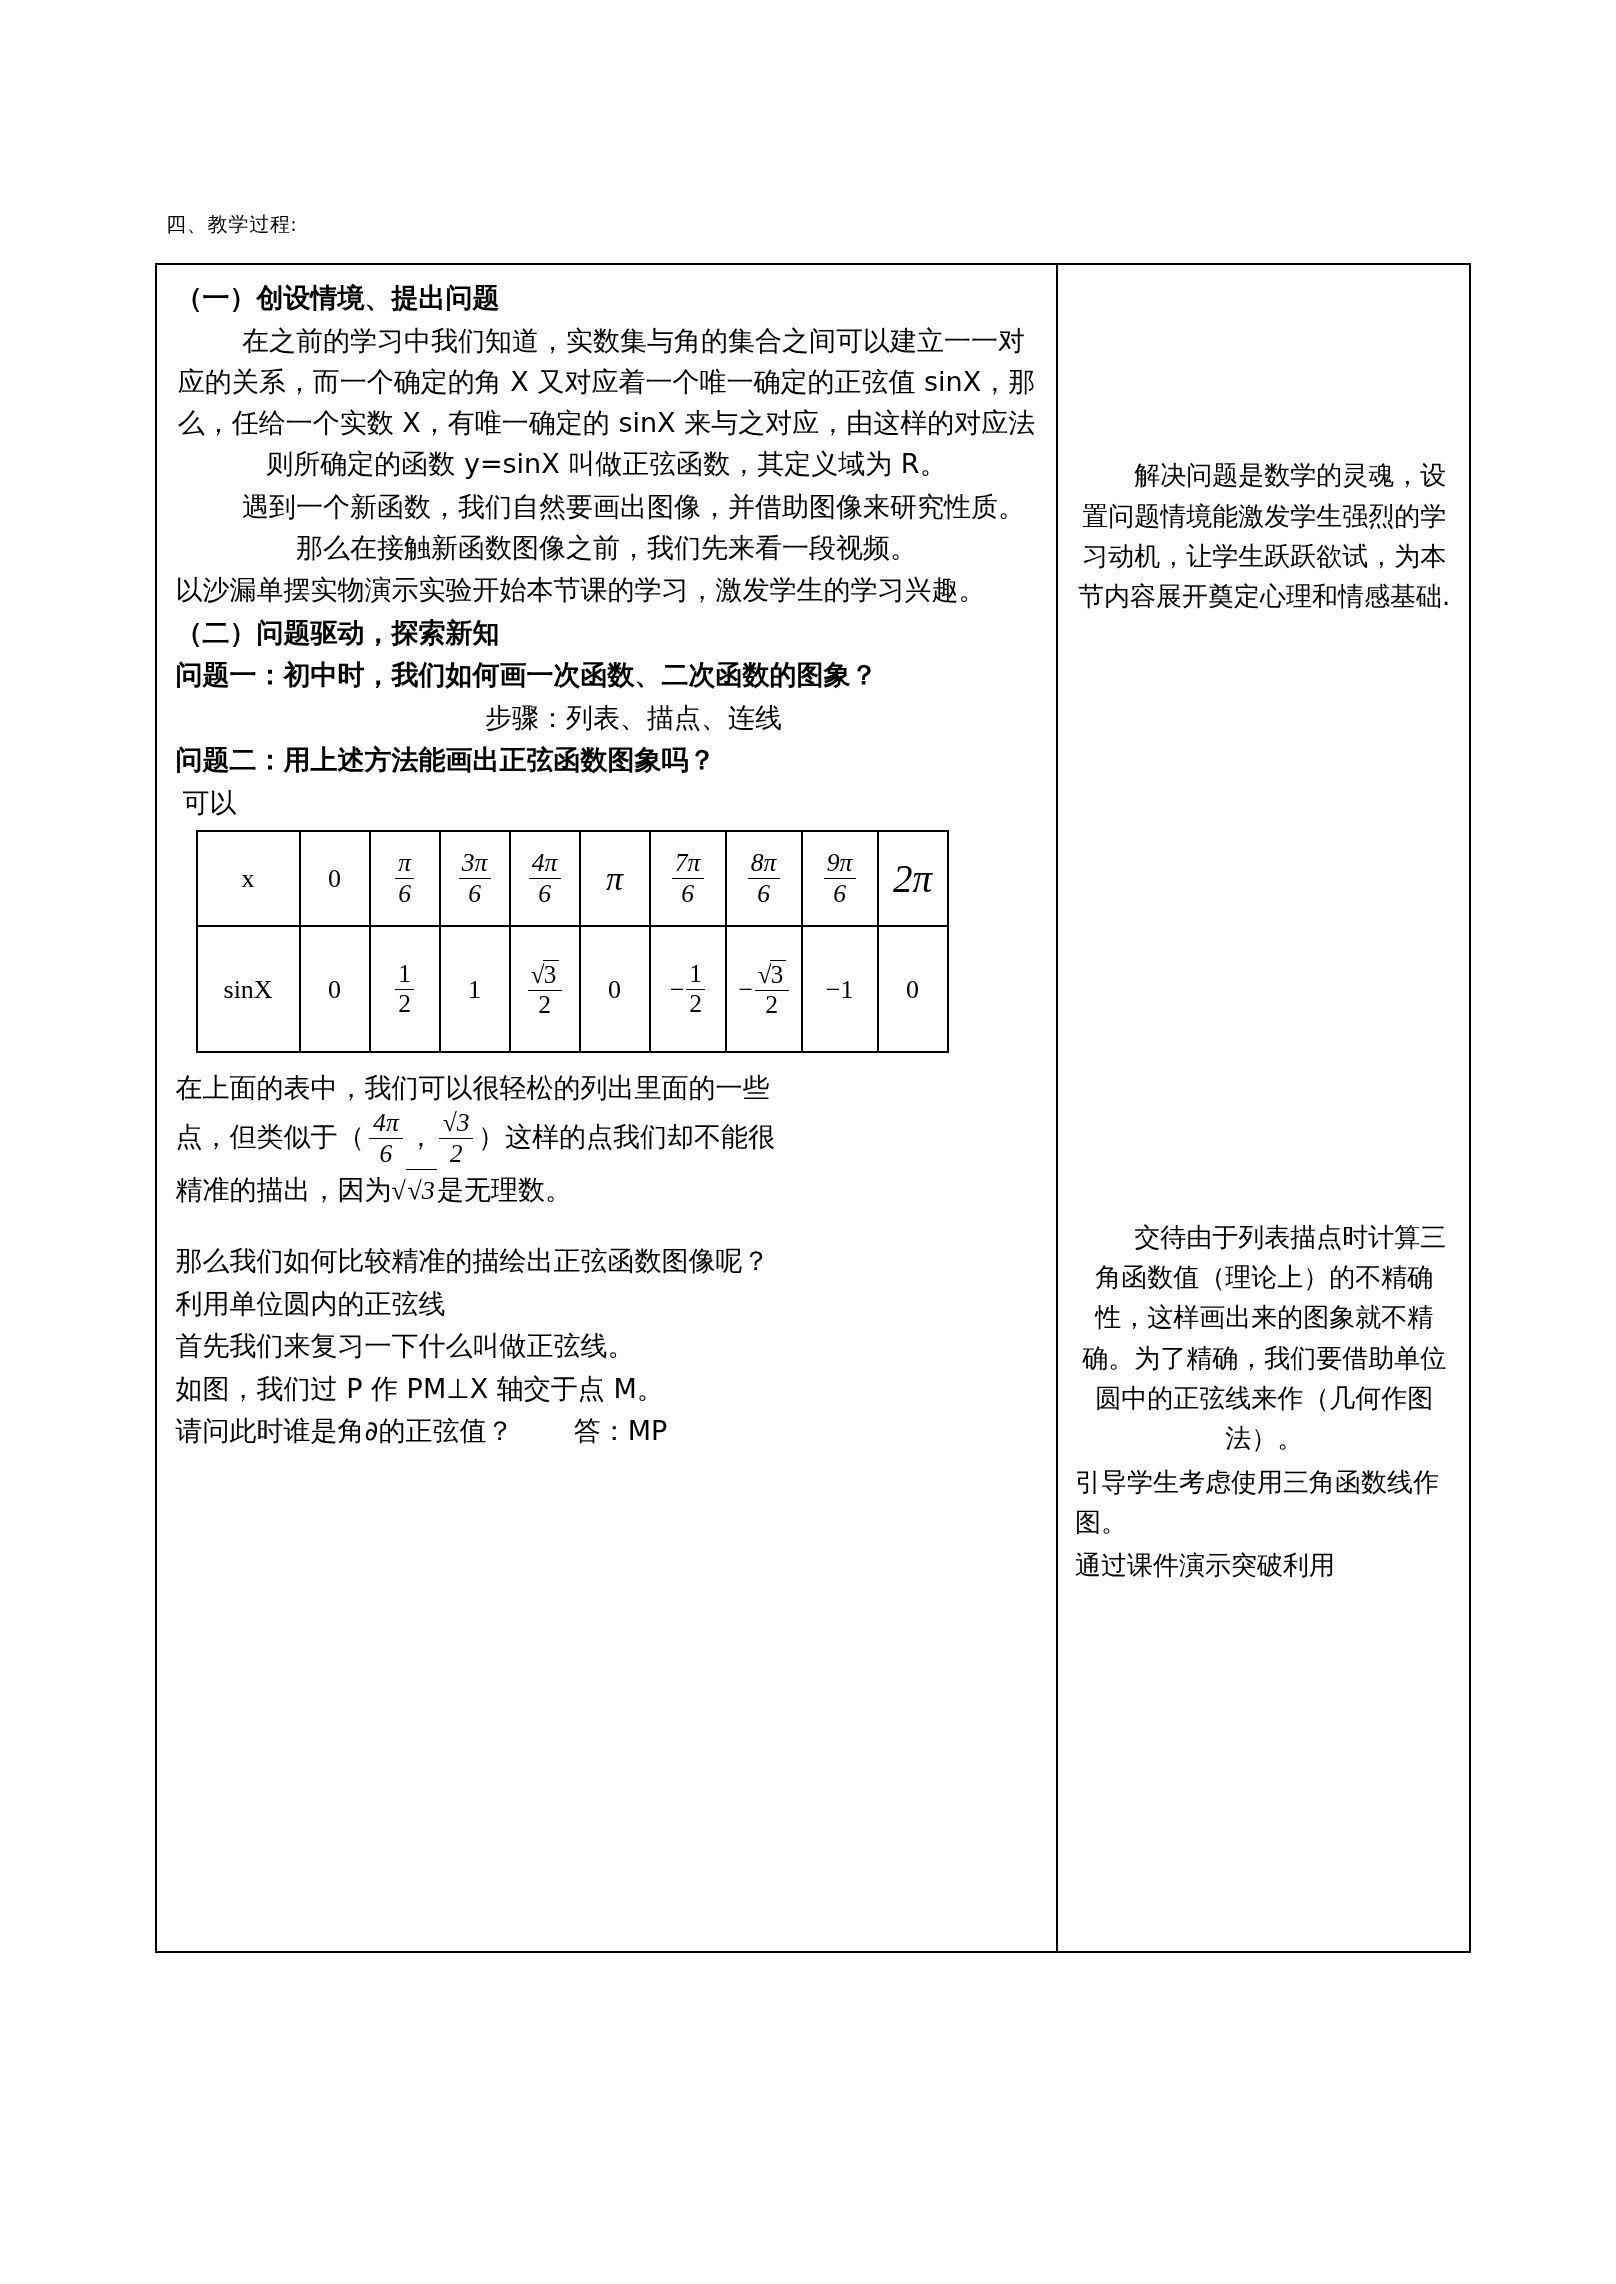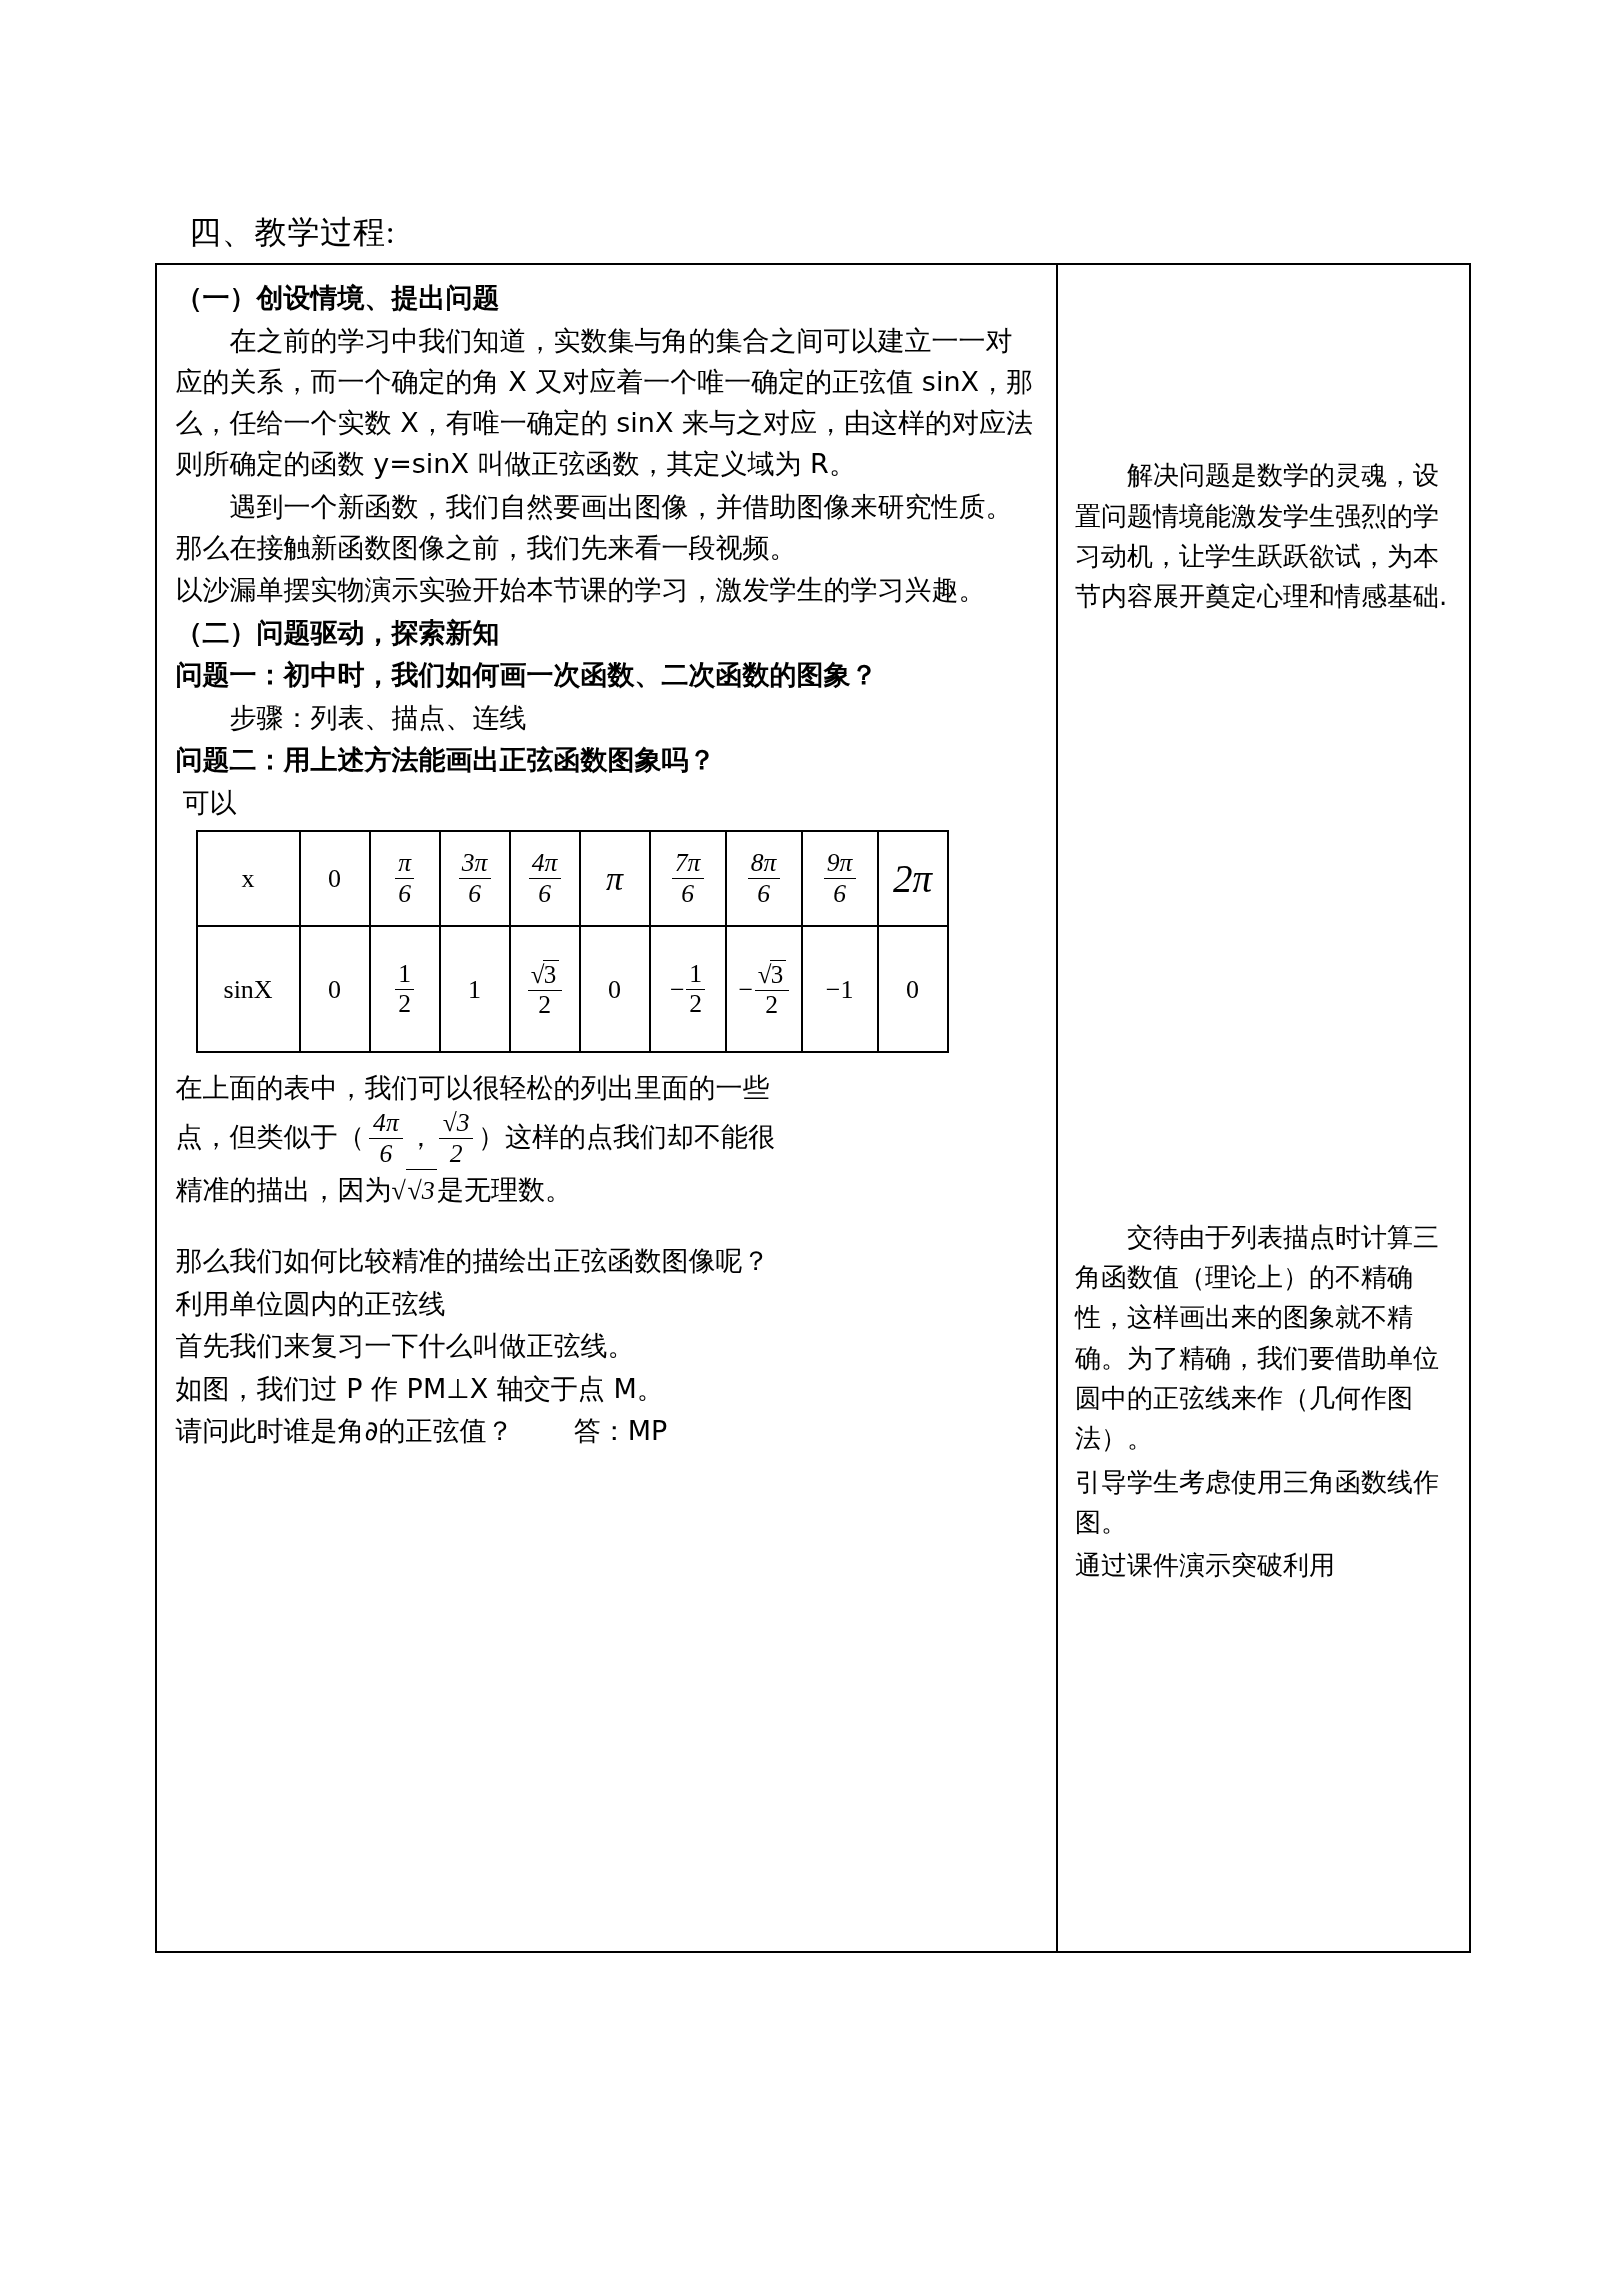--- a/index.html
+++ b/index.html
@@ -16,23 +16,23 @@
   }
   .page {
     position: relative;
     width: 1616px;
     height: 2284px;
     box-sizing: border-box;
     padding: 0;
   }
   .heading {
     position: absolute;
-    left: 189px;
+    left: 166px;
     top: 211px;
-    font-size: 32px;
+    font-size: 20px;
     font-family: Liberation Serif, serif;
     letter-spacing: 0.8px;
   }
   .main-table {
     position: absolute;
     left: 155px;
     top: 263px;
     width: 1309px;
     border-collapse: collapse;
     table-layout: fixed;
@@ -54,21 +54,21 @@
   .right-cell-inner {
     padding: 12.4px 15.5px 15.5px 17px;
     font-size: 26px;
     line-height: 1.55;
     font-family: "DejaVu Sans", sans-serif;
     min-height: 1658px;
     position: relative;
     border-radius: 7px;
   }
   .bold { font-weight: bold; }
-  .indent { text-indent: 2em; }
+  .indent { text-indent: 2em; text-align: center; }
   .p { margin: 0 0 1.5px 0; }
   .spacer-sm { height: 28px; }
 
   
   .math-table {
     border-collapse: collapse;
     margin: 7.7px 0 4.6px 20px;
     table-layout: fixed;
   }
   .math-table td {

